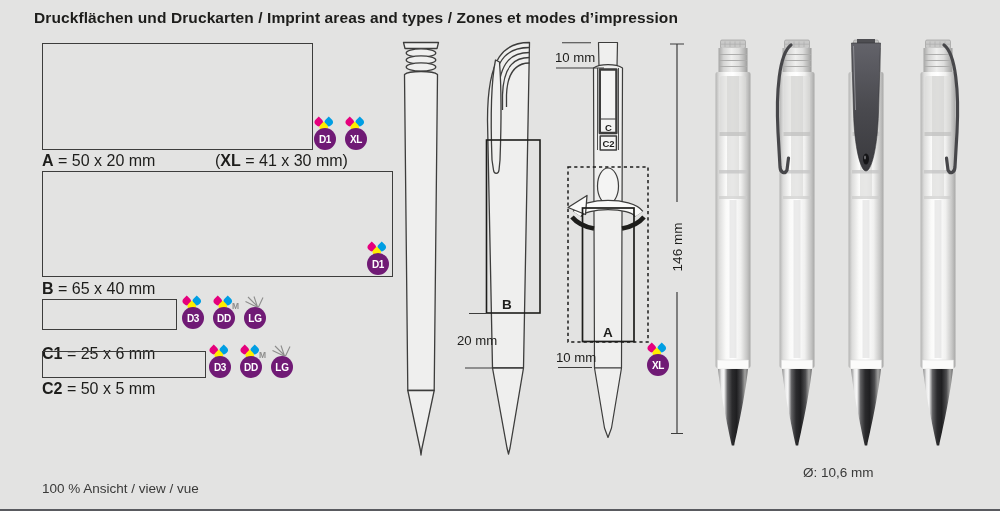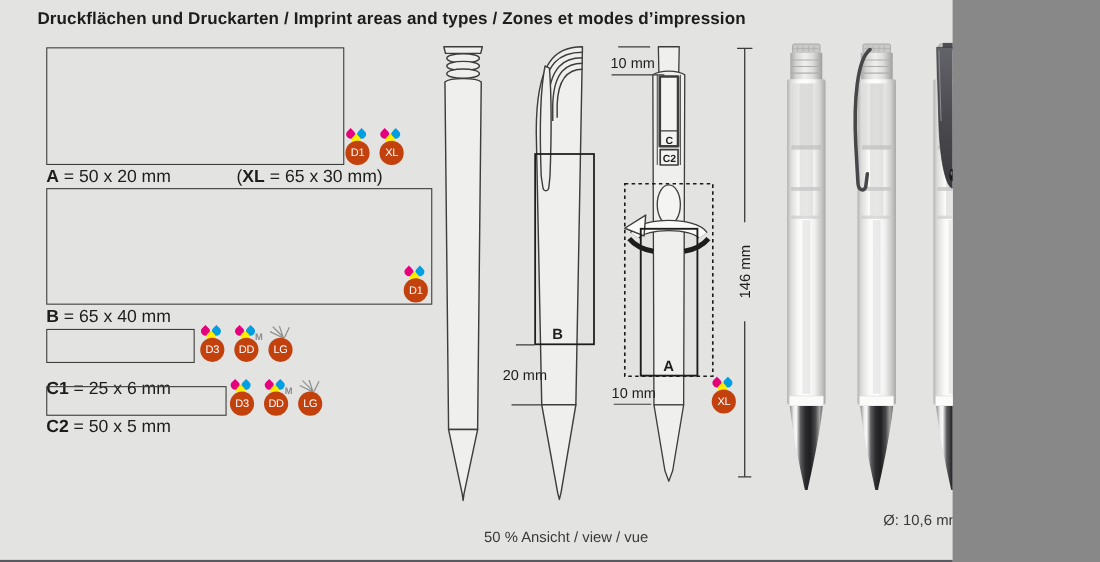--- a/index.html
+++ b/index.html
@@ -1,37 +1,37 @@
 <!DOCTYPE html>
 <html><head>
 <meta charset="utf-8">
 <style>
   html,body{margin:0;padding:0;background:#888;}
   #canvas{
-    position:relative;width:866px;height:511px;overflow:hidden;
+    position:relative;width:1000px;height:511px;overflow:hidden;
     background:#e3e3e2;
     font-family:"Liberation Sans",sans-serif;
     color:#1d1d1b;
   }
   .abs{position:absolute;}
   .title{
     left:34px;top:9px;font-size:15.5px;font-weight:700;letter-spacing:.1px;color:#1d1d1b;
   }
   
   .zone-rect{
     border:1.6px solid #3d3d3c;box-sizing:border-box;background:transparent;
   }
   .area-label{font-size:16px;color:#1d1d1b;white-space:nowrap;}
   .area-label .b{font-weight:700;}
   
   .badge-group{display:flex;gap:5px;}
   .badge{position:relative;width:26px;height:34px;}
   .badge .circle{
     position:absolute;left:2px;top:11px;width:22px;height:22px;border-radius:50%;
-    background:#c2410c;color:#fff;font-size:10px;font-weight:400;
+    background:#701a75;color:#fff;font-size:10px;font-weight:700;
     display:flex;align-items:center;justify-content:center;letter-spacing:-.3px;
   }
   .drop{position:absolute;width:7.5px;height:7.5px;border-radius:0 50% 50% 50%;transform:rotate(45deg);}
   .drop.m{left:3px;top:1px;background:#e5007d;}
   .drop.c{left:13px;top:1px;background:#009ee3;}
   .drop.y{left:8px;top:5.5px;background:#ffed00;}
   .badge .sup{position:absolute;right:-2px;top:5px;font-size:8.5px;font-weight:700;color:#8d8d8c;}
   .badge .rays{position:absolute;left:3px;top:0;width:20px;height:12px;}
   .footer-label{font-size:13.5px;color:#3a3a39;white-space:nowrap;}
   svg{display:block;}
@@ -59,21 +59,21 @@
       <span class="drop c"></span>
       <span class="drop y"></span>
       <span class="circle">XL</span>
     </div>
   </div>
 
   <div class="abs area-label" style="left:42px;top:152px;">
     <span class="b">A</span><span> = 50 x 20 mm</span>
   </div>
   <div class="abs area-label" style="left:215px;top:152px;">
-    <span>(</span><span class="b">XL</span><span> = 65 x 30 mm)</span>
+    <span>(</span><span class="b">XL</span><span> = 41 x 30 mm)</span>
   </div>
 
   <div class="abs zone-rect" style="left:42px;top:171px;width:351px;height:106px;"></div>
 
   <div class="abs badge" style="left:365px;top:242px;">
     <span class="drop m"></span>
     <span class="drop c"></span>
     <span class="drop y"></span>
     <span class="circle">D1</span>
   </div>
@@ -275,17 +275,17 @@
       <ellipse cx="866" cy="159" rx="3" ry="5.5" fill="#151517"></ellipse>
       <ellipse cx="865" cy="157.5" rx="1" ry="2" fill="#6a6a6e"></ellipse>
     </g>
 
     <g>
       <use href="#penbase" x="938"></use>
       <path d="M944,45 C956,54 959,92 957,132 L955,167 C954.5,173 950,174.5 948,170 L946.5,158" fill="none" stroke="#47474a" stroke-width="3.2" stroke-linecap="round"></path>
     </g>
   </svg>
 
-  <div class="abs footer-label" style="left:440px;top:481px;">50 % Ansicht / view / vue</div>
+  <div class="abs footer-label" style="left:42px;top:481px;">100 % Ansicht / view / vue</div>
   <div class="abs footer-label" style="left:803px;top:465px;">Ø: 10,6 mm</div>
 
   <div class="abs bottom-edge"></div>
 </div>
 
 </body></html>

